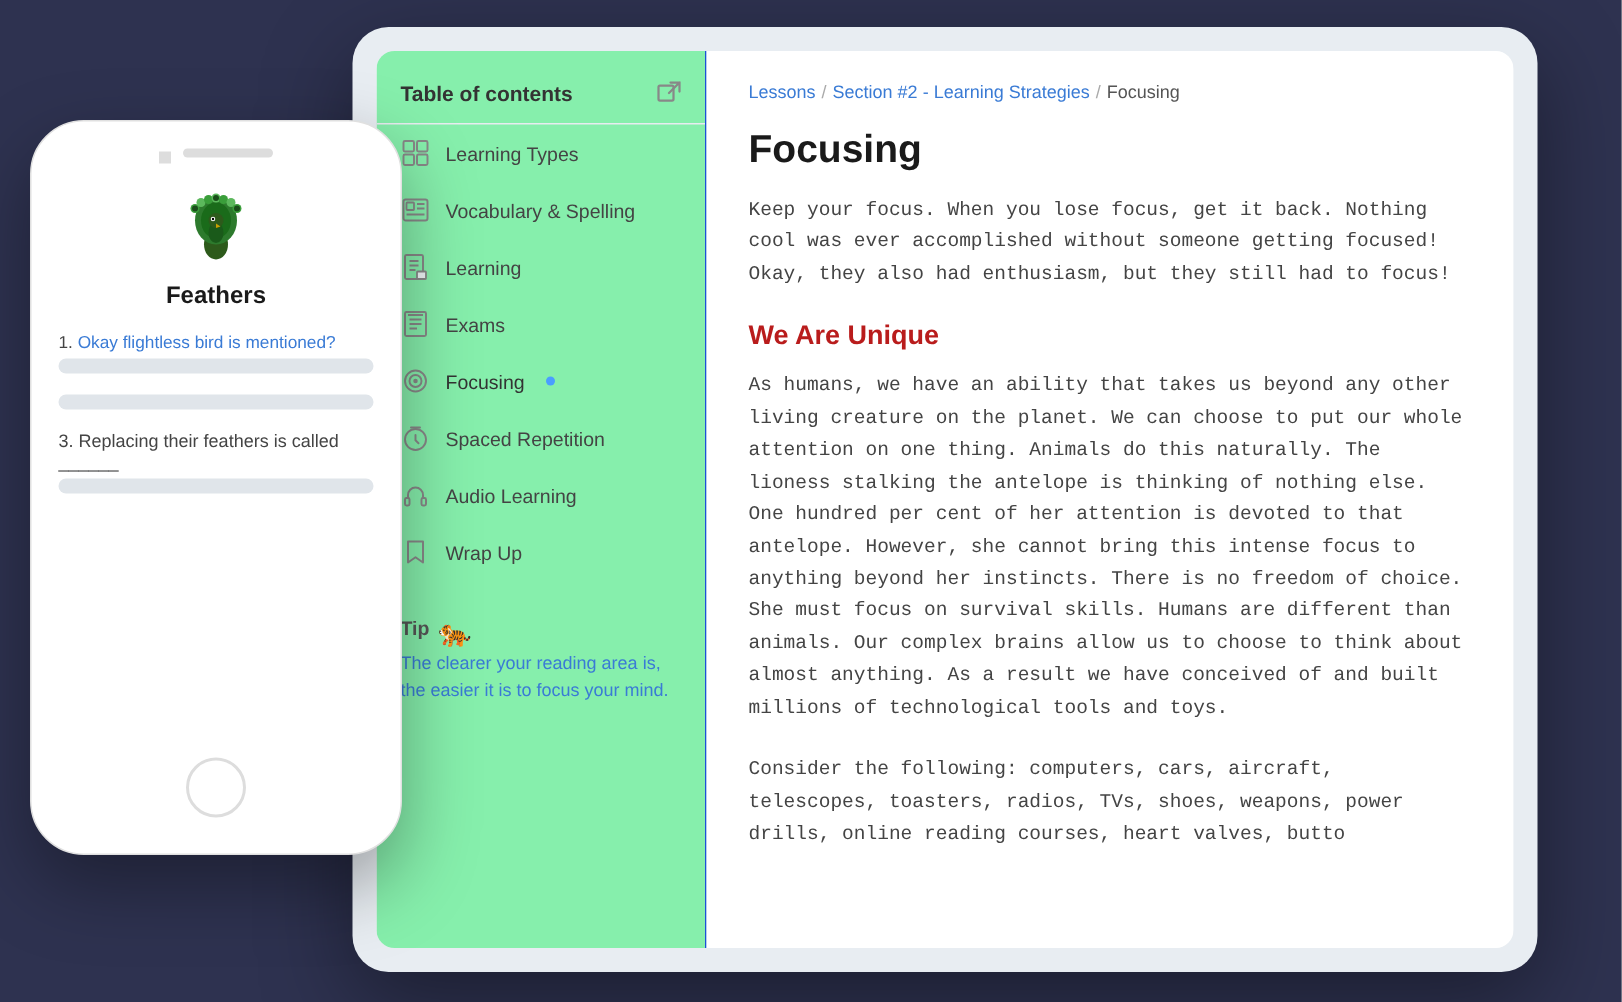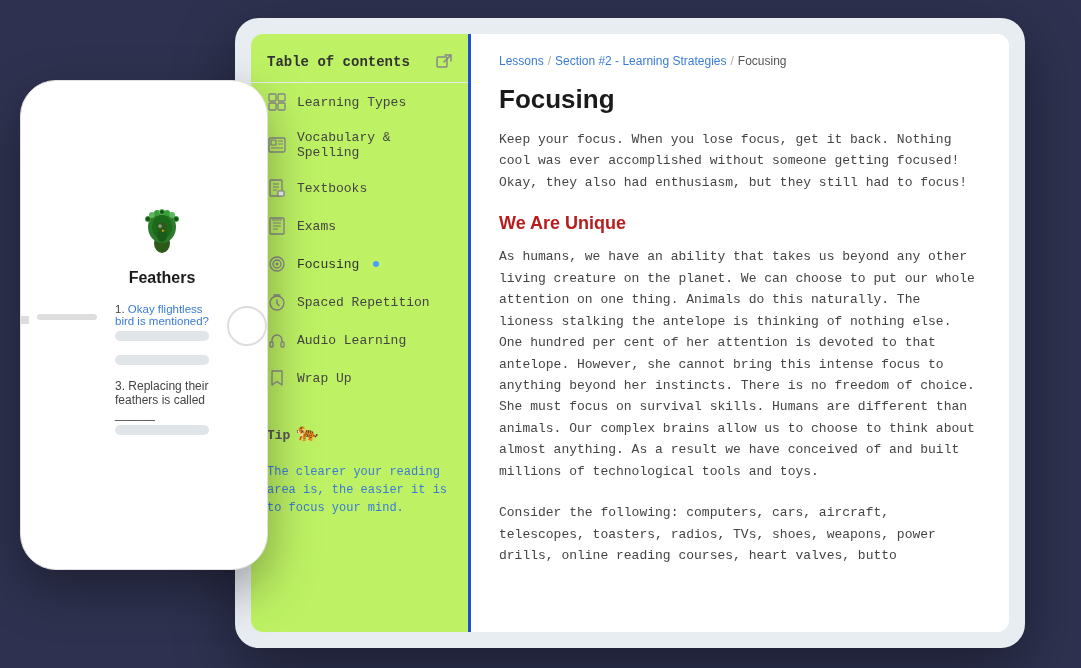--- a/index.html
+++ b/index.html
@@ -44,25 +44,24 @@
       background: #f0f4f7;
       border-radius: 12px;
       display: flex;
       overflow: hidden;
     }
 
     
     .sidebar {
       width: 220px;
       min-width: 220px;
-      background: #bef264;
-      border-right: 3px solid #1d4ed8;
+      background: #86efac;
+      border-right: 1px solid #1d4ed8;
       padding: 0;
       overflow-y: auto;
-      font-family: Liberation Mono, monospace;
     }
 
     .toc-header {
       display: flex;
       align-items: center;
       padding: 20px 16px 12px;
       border-bottom: 1px solid #e8ecf0;
     }
 
     .toc-title {
@@ -118,23 +117,23 @@
       margin-left: 4px;
     }
 
     .tip-section {
       padding: 16px;
       margin-top: 8px;
     }
 
     .tip-header {
       display: flex;
-      align-items: flex-end;
+      align-items: flex-start;
       gap: 6px;
-      margin-bottom: 20px;
+      margin-bottom: 0;
       font-size: 13px;
       font-weight: 600;
       color: #555;
     }
 
     .tip-text {
       font-size: 12px;
       color: #3a7bd5;
       line-height: 1.5;
     }
@@ -192,21 +191,21 @@
       position: absolute;
       left: 20px;
       top: 80px;
       width: 248px;
       height: 490px;
       background: #fff;
       border-radius: 36px;
       box-shadow: 0 20px 50px rgba(0,0,0,0.35);
       padding: 18px 0 24px;
       display: flex;
-      flex-direction: row;
+      flex-direction: column;
       align-items: center;
       overflow: hidden;
       border: 1px solid #e0e0e0;
     }
 
     .phone-camera-bar {
       width: 60px;
       height: 6px;
       background: #ddd;
       border-radius: 3px;
@@ -312,21 +311,21 @@
         <div class="nav-item">
           <span class="nav-icon">
             <svg width="18" height="18" viewBox="0 0 18 18" fill="none">
               <rect x="2" y="1" width="12" height="16" rx="1" stroke="#888" stroke-width="1.3" fill="none"></rect>
               <line x1="5" y1="5" x2="11" y2="5" stroke="#888" stroke-width="1.2"></line>
               <line x1="5" y1="8" x2="11" y2="8" stroke="#888" stroke-width="1.2"></line>
               <line x1="5" y1="11" x2="9" y2="11" stroke="#888" stroke-width="1.2"></line>
               <rect x="10" y="12" width="6" height="5" rx="0.5" fill="#f0f4f7" stroke="#888" stroke-width="1.2"></rect>
             </svg>
           </span>
-          <span class="nav-label">Textbooks</span>
+          <span class="nav-label">Learning</span>
         </div>
 
         <div class="nav-item">
           <span class="nav-icon">
             <svg width="18" height="18" viewBox="0 0 18 18" fill="none">
               <rect x="2" y="1" width="14" height="16" rx="1" stroke="#888" stroke-width="1.3" fill="none"></rect>
               <line x1="5" y1="6" x2="13" y2="6" stroke="#888" stroke-width="1.2"></line>
               <line x1="5" y1="9" x2="13" y2="9" stroke="#888" stroke-width="1.2"></line>
               <line x1="5" y1="12" x2="10" y2="12" stroke="#888" stroke-width="1.2"></line>
               <path d="M4 3h10" stroke="#888" stroke-width="1.2"></path>

